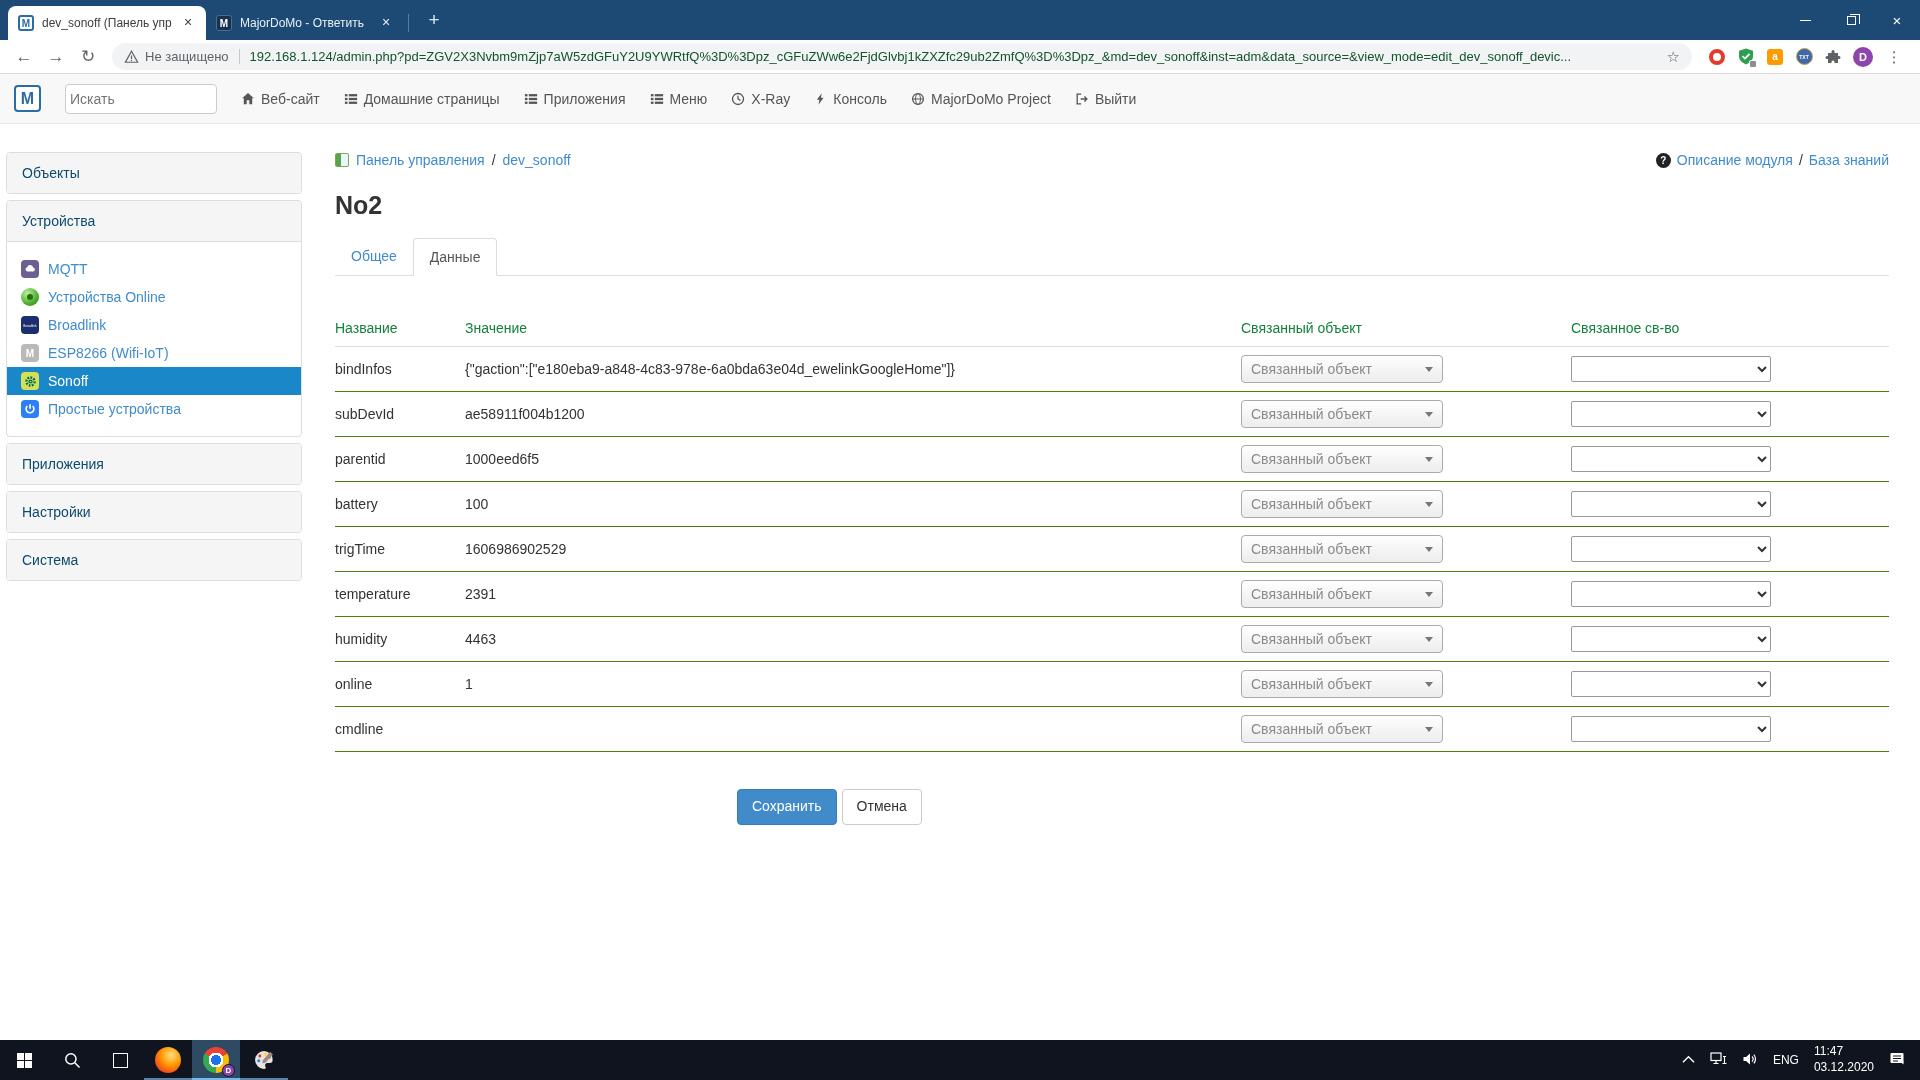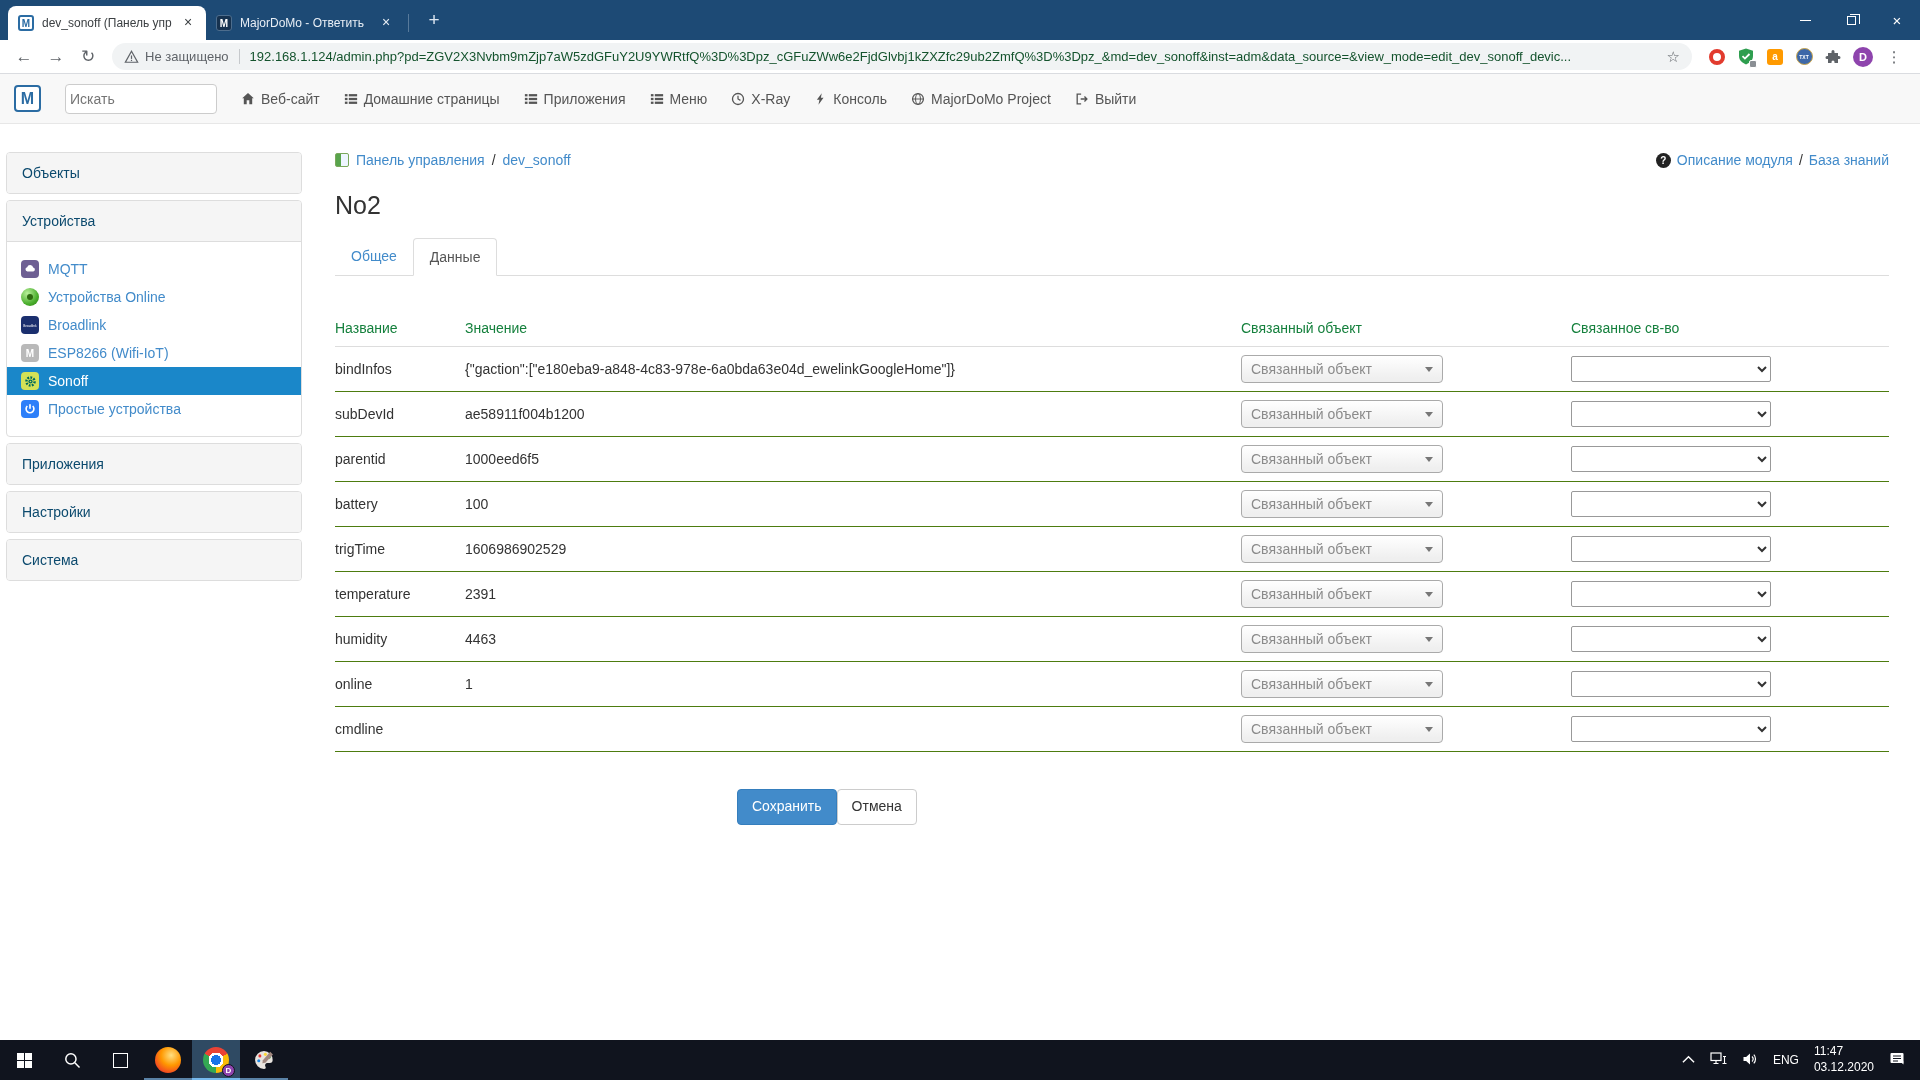--- a/index.html
+++ b/index.html
@@ -68,34 +68,34 @@
   .i-sonoff{background:#d4e157}
   .i-simple{background:#2d7ff9}
 
   .main{flex:1;padding:28px 31px 0 33px;min-width:0}
   a.lnk{color:#428bca;text-decoration:none;cursor:pointer}
   .crumb-row{display:flex;justify-content:space-between;align-items:center;font-size:14px}
   .crumb-left{display:flex;align-items:center;gap:7px}
   .panel-ico{width:14px;height:14px;border:1px solid #7aa85c;border-radius:2px;background:linear-gradient(90deg,#58a44c 0 5px,#eef6ff 5px);flex:none}
   .help-right{display:flex;align-items:center;gap:6px}
   .help-ico{width:15px;height:15px;border-radius:50%;background:#222;color:#fff;font-size:10px;font-weight:bold;display:flex;align-items:center;justify-content:center}
-  .page-title{font-size:25px;font-weight:400;color:#333;margin-top:23px}
+  .page-title{font-size:25px;font-weight:700;color:#333;margin-top:23px}
   .tabs{display:flex;border-bottom:1px solid #ddd;margin-top:18px}
   .tab-item{padding:10px 16px;font-size:14px;border-radius:4px 4px 0 0;margin-bottom:-1px;cursor:pointer}
   .tab-item.off{color:#428bca}
   .tab-item.on{border:1px solid #ddd;border-bottom:1px solid #fff;background:#fff;color:#555}
 
   .dtable{margin-top:33px}
   .thead,.trow{display:grid;grid-template-columns:130px 776px 330px 320px;align-items:center}
   .thead{height:38px;border-bottom:1px solid #ddd;font-size:14px;color:#15803d}
   .trow{height:45px;border-bottom:1px solid #4d7c0f;font-size:14px;color:#333}
   .s2{width:202px;height:28px;border:1px solid #aaa;border-radius:4px;background:linear-gradient(#fff,#efefef 85%);display:flex;align-items:center;justify-content:space-between;padding:0 9px;color:#8a8a8a;font-size:14px;cursor:pointer}
   .s2arrow{width:0;height:0;border-left:4px solid transparent;border-right:4px solid transparent;border-top:5px solid #777}
   .propsel{width:200px;height:26px;font-size:14px;font-family:inherit;background:#fff;border:1px solid #999;border-radius:2px;color:#333}
-  .actions{margin:37px 0 0 402px;display:flex;padding-bottom:30px}
+  .actions{margin:37px 0 0 402px;display:flex;gap:5px;padding-bottom:30px}
   .btn{font-size:14px;font-family:inherit;padding:7px 14px;border-radius:4px;cursor:pointer;line-height:1.42}
   .btn-primary{background:#428bca;border:1px solid #357ebd;color:#fff}
   .btn-default{background:#fff;border:1px solid #ccc;color:#333}
 
   
   .taskbar{height:40px;background:#10141e;display:flex;align-items:stretch;color:#fff;flex:none}
   .tkb{width:48px;display:flex;align-items:center;justify-content:center;position:relative}
   .tkb.app-active{background:#2f4a63;box-shadow:inset 0 -2px 0 #76b9ed}
   .tkb.app-open{box-shadow:inset 0 -2px 0 #5a82a6}
   .winlogo{display:grid;grid-template-columns:7px 7px;grid-template-rows:7px 7px;gap:1px}

